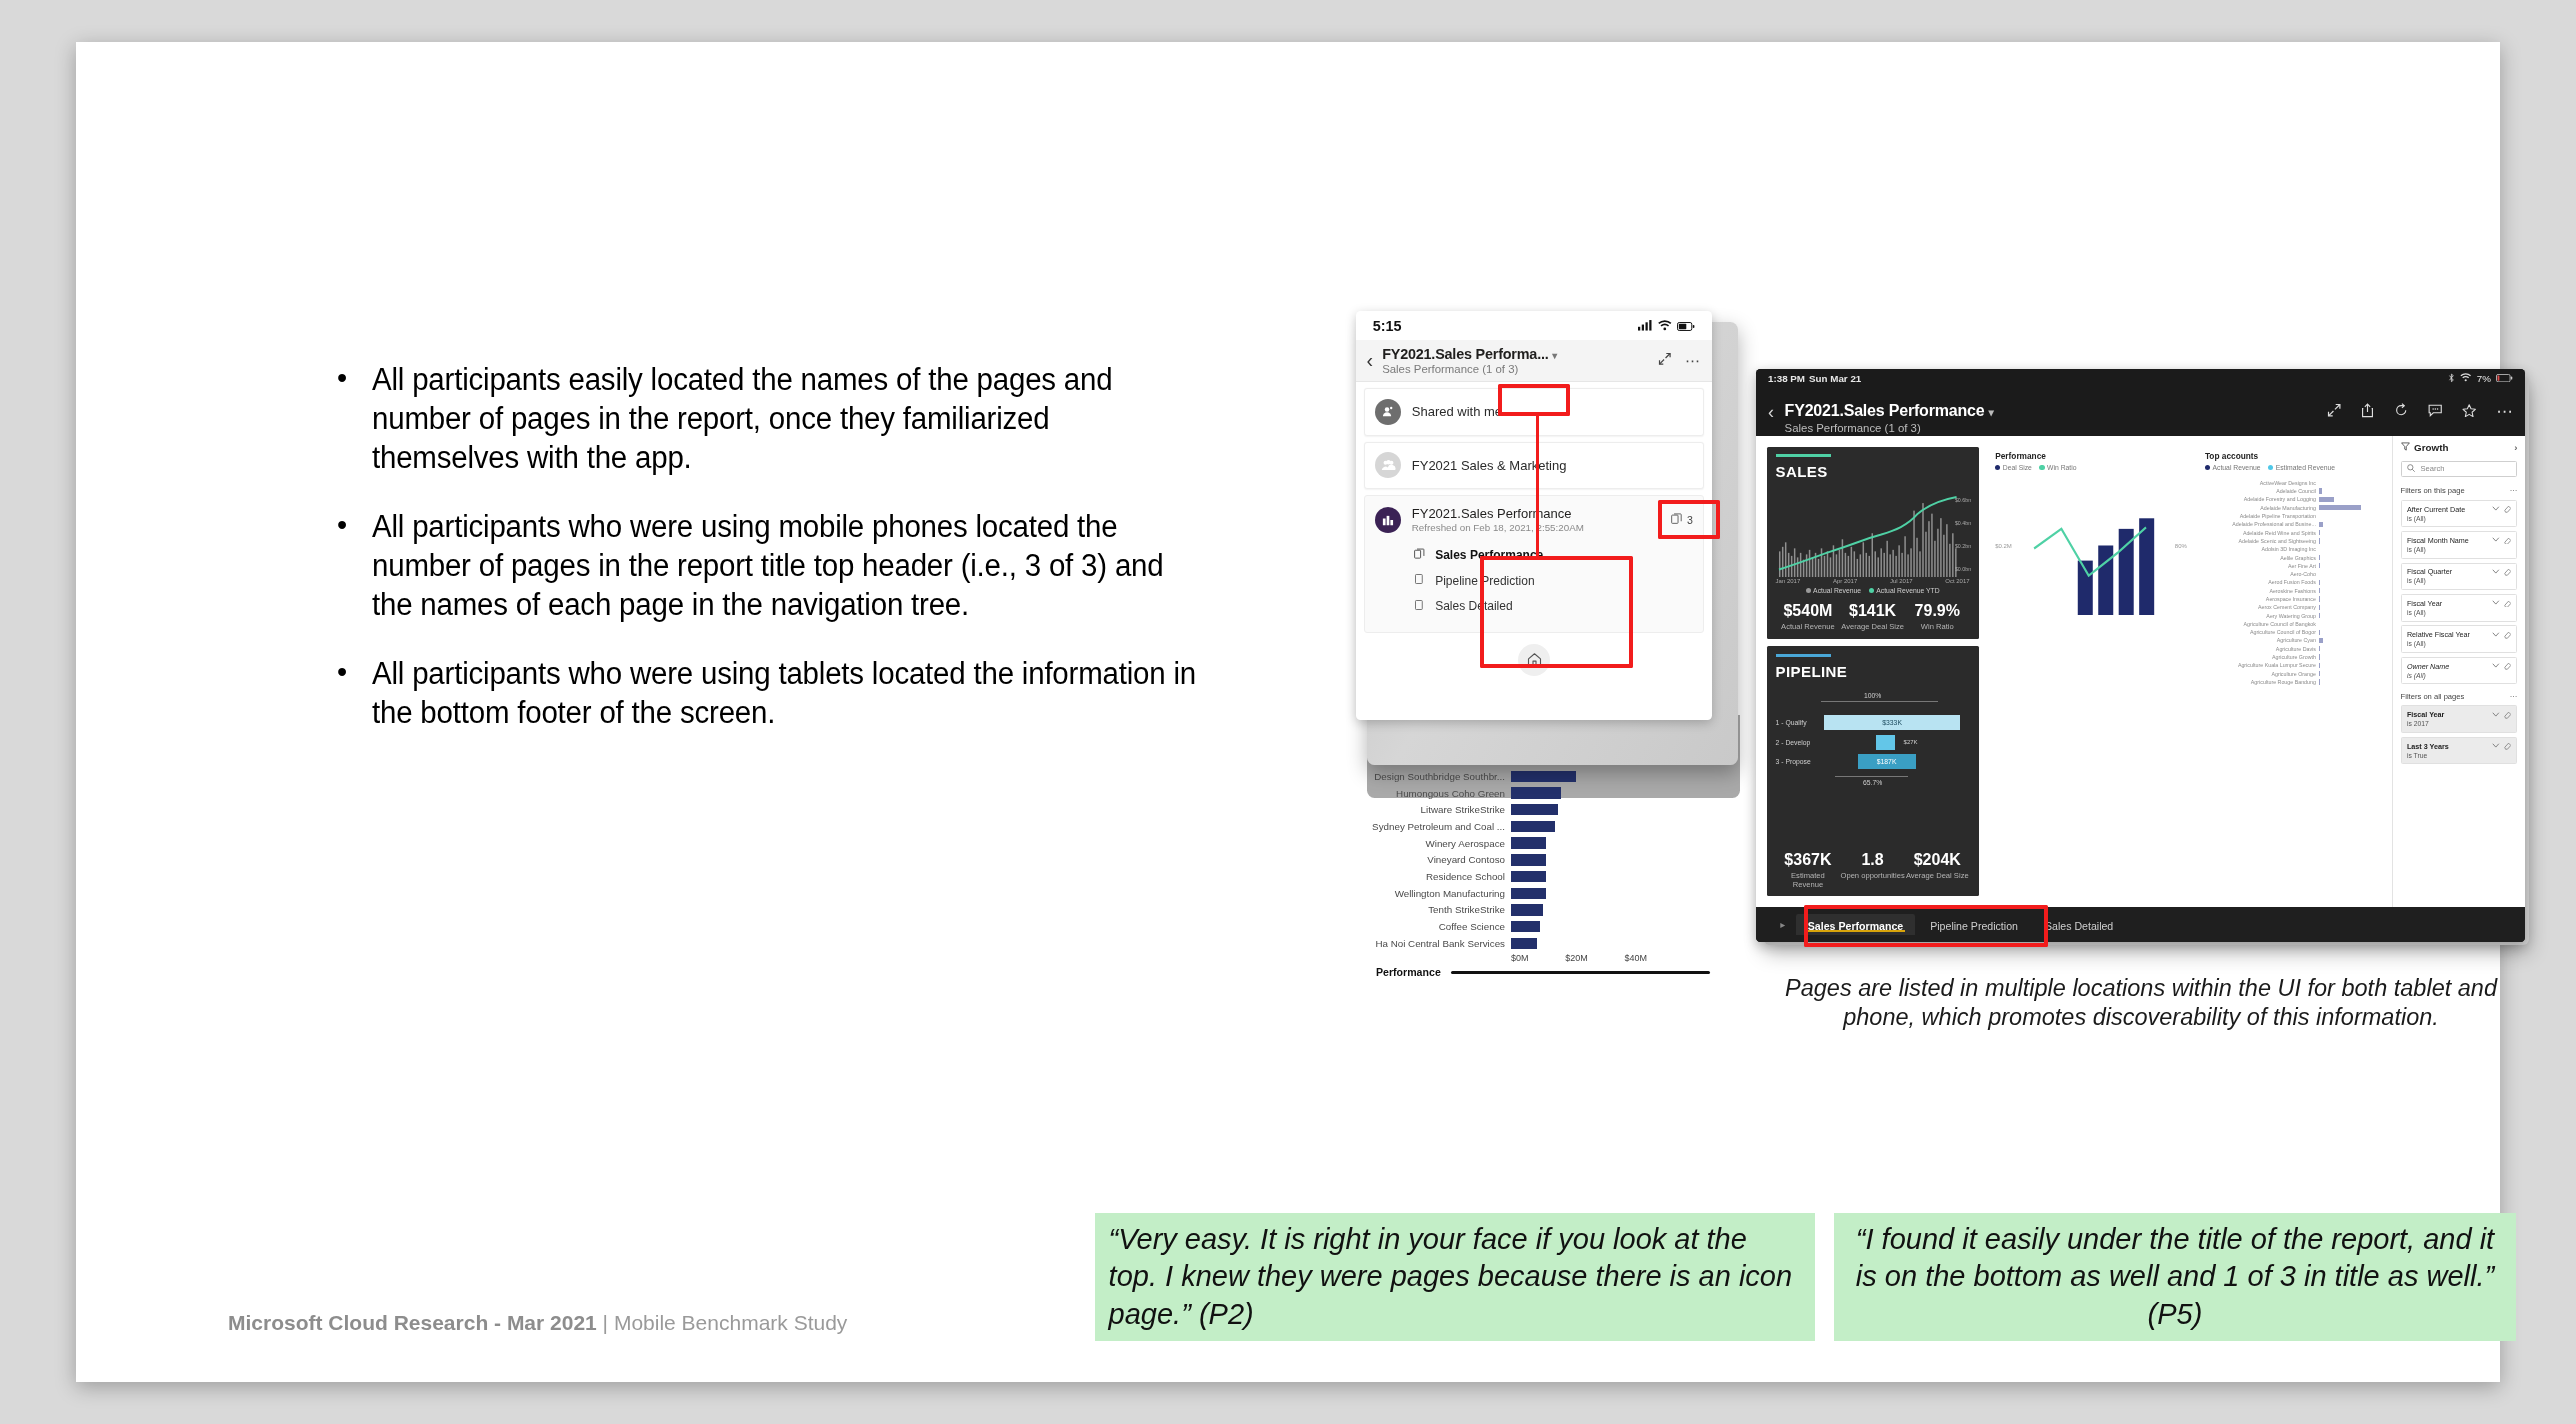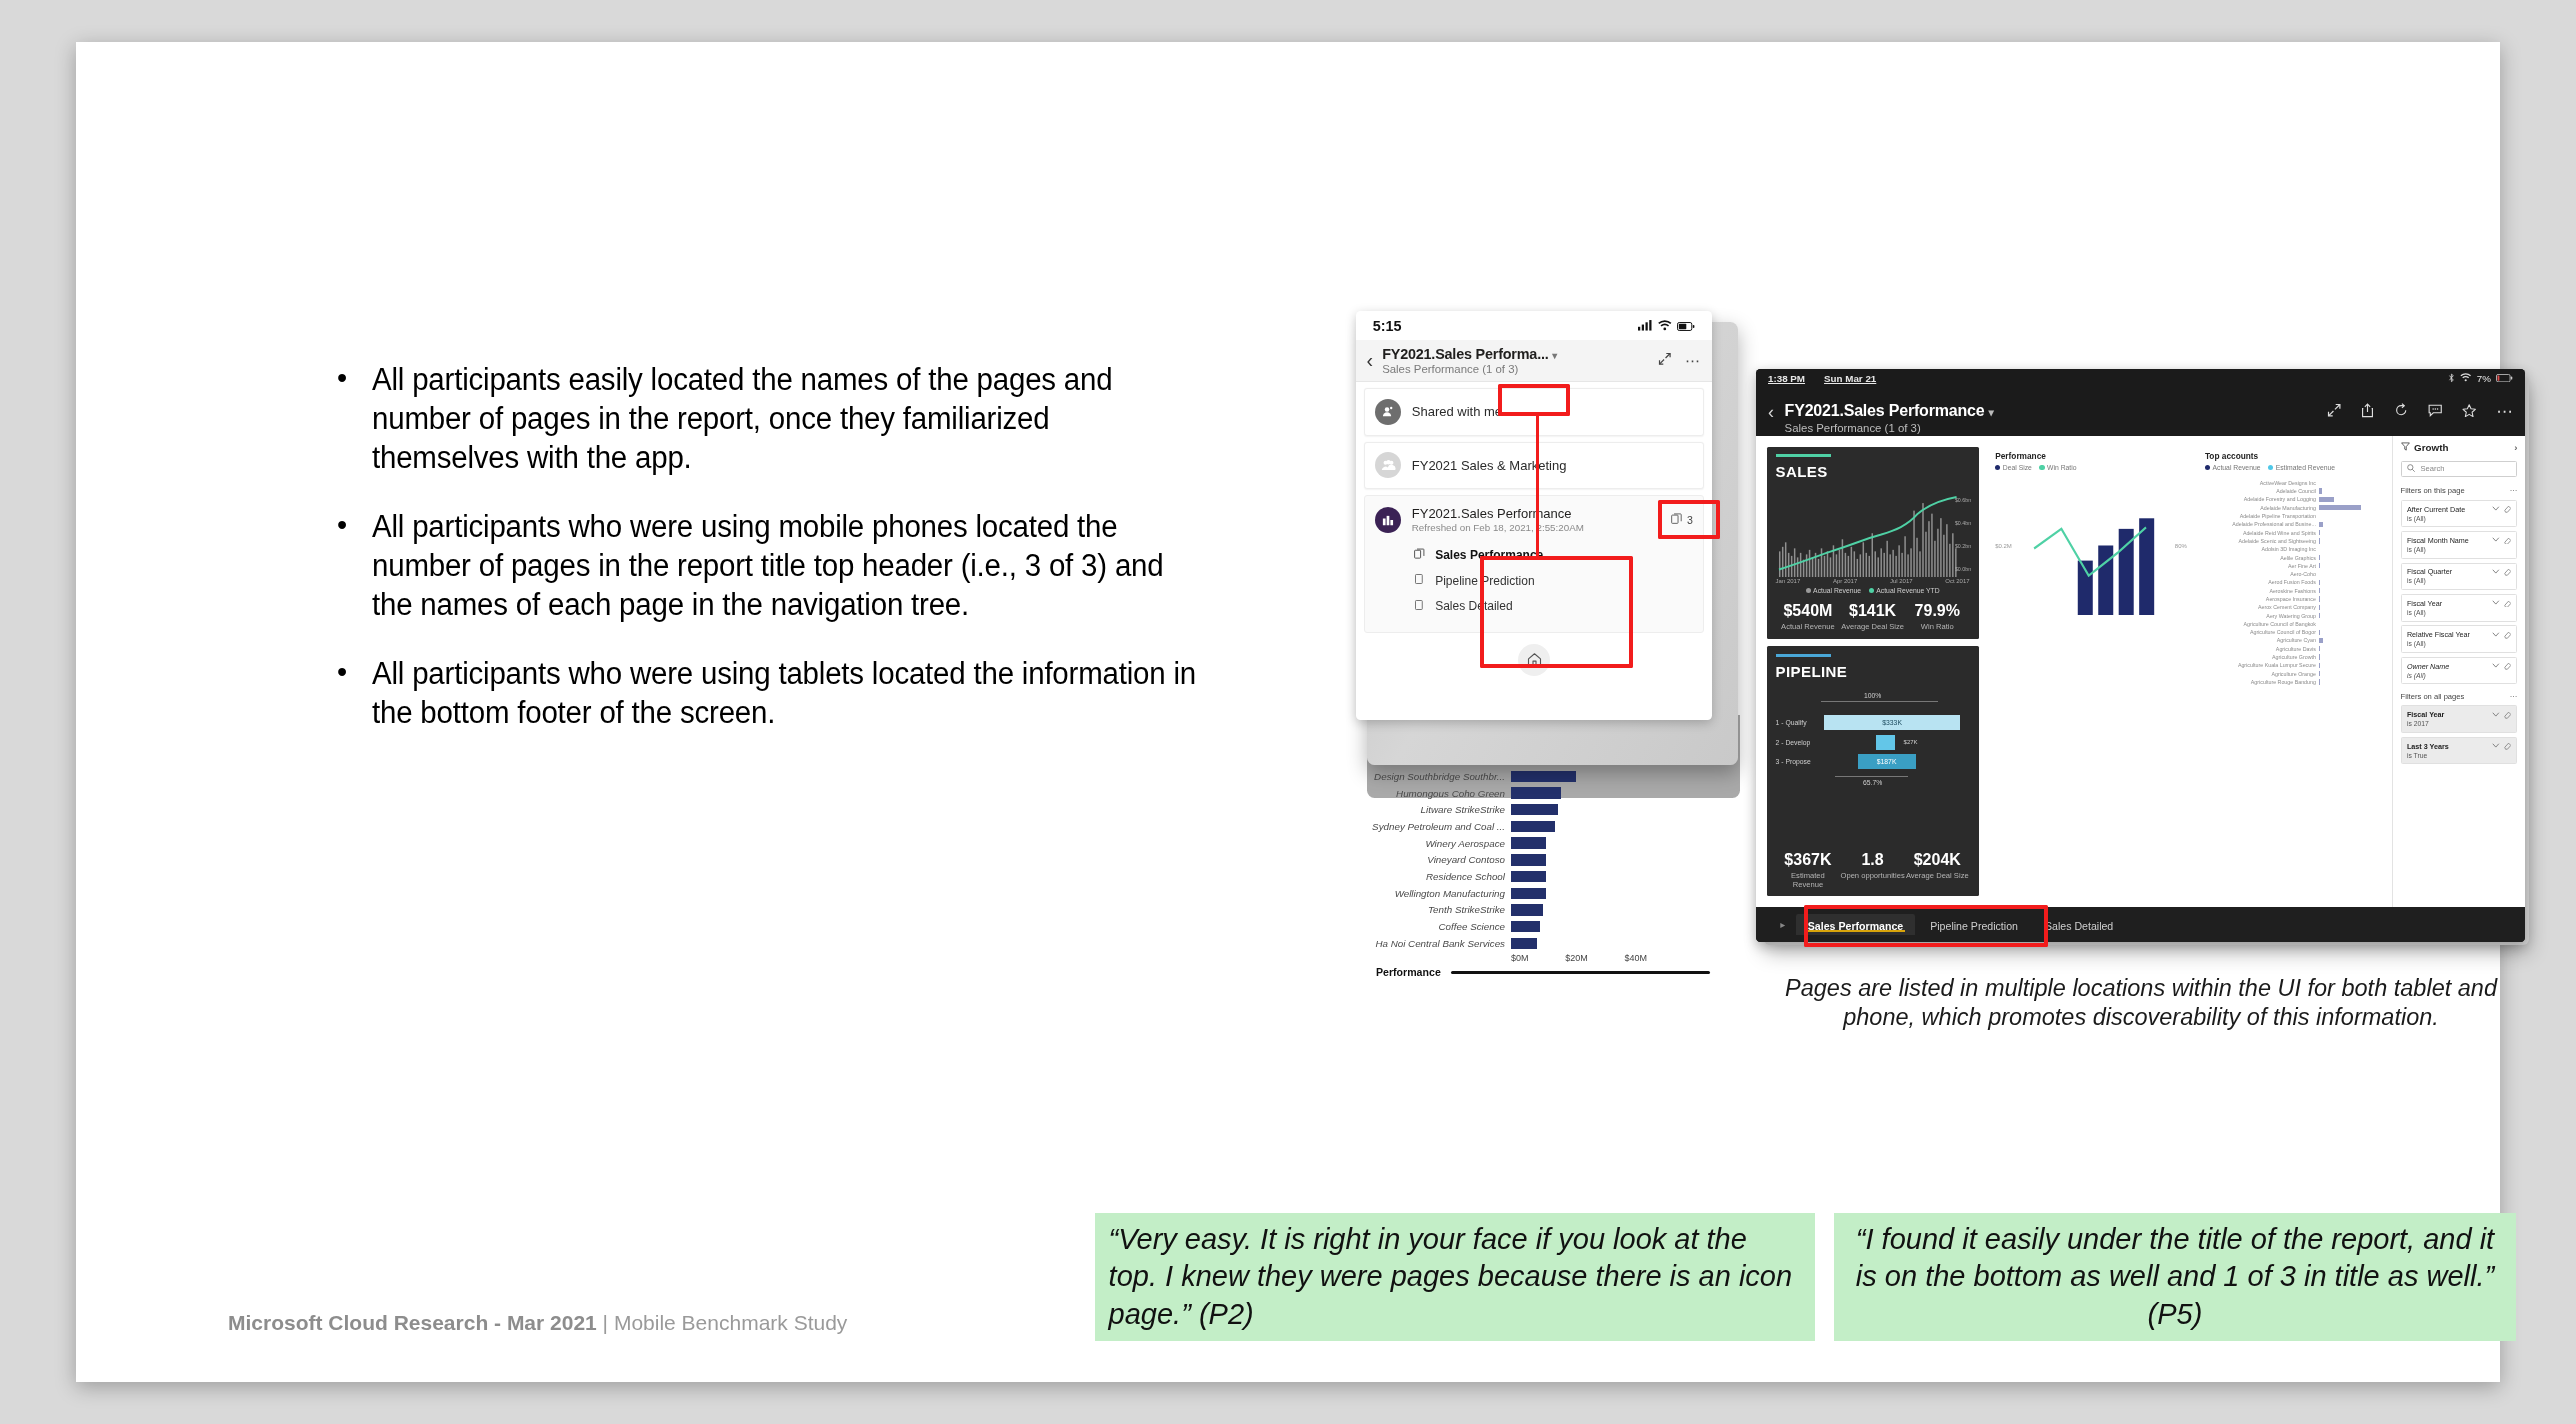--- a/index.html
+++ b/index.html
@@ -73,29 +73,29 @@
   .ph-home-btn { width:32px; height:32px; border-radius:50%; background:#efefef; display:flex; align-items:center; justify-content:center; }
 
   
   .phone-body-chart {
     position:absolute; left: 1291px; top: 673px; width: 373px; height: 83px;
     background:#a9a9a9; border-radius: 0 0 7.6px 7.6px; overflow:hidden;
   }
 
   .barchart { position: absolute; left: 1291px; top: 673px; width: 373px; height: 83px; }
   .bc-row { display:flex; align-items:center; height: 16.7px; }
-  .bc-label { width: 144px; text-align:right; padding-right: 6px; font-size: 9.8px; color:#4a4a4a; white-space:nowrap; overflow:hidden;font-style:italic; }
+  .bc-label { width: 144px; text-align:right; padding-right: 6px; font-size: 9.8px; color:#4a4a4a; white-space:nowrap; overflow:hidden; }
   .bc-bar { height: 11.4px; background:#23306b; }
 
   
   .tablet-wrap { position:absolute; left: 1680px; top: 327px; width: 780px; height: 576px; }
   .tablet-shadow { position:absolute; left:7.6px; top:7.6px; width: 765px; height: 568px; background:#cfcfcf; border-radius:6px; box-shadow: 0 7.6px 19.7px rgba(0,0,0,.28); }
   .tablet-screen { position:absolute; left:0; top:0; width: 769px; height: 573px; background:#1b1b1b; border-radius:4.5px; overflow:hidden; box-shadow: 0 3.8px 12px rgba(0,0,0,.25); }
   .tb-status { height: 19.7px; background:#1b1b1b; display:flex; align-items:center; justify-content:space-between; padding: 0 12px; color:#e8e8e8; font-size: 9.8px; font-weight:700; }
-  .tb-status .left { display:flex; gap:19px;text-decoration:underline; }
+  .tb-status .left { display:flex; gap:4px; }
   .tb-status .right { display:flex; gap:5.3px; align-items:center; font-weight:400; }
   .tb-header { height: 47px; background:#1b1b1b; display:flex; align-items:center; padding: 0 12px; gap: 10.6px; color:#fff; }
   .tb-back { font-size: 18px; color:#d8d8d8; }
   .tb-titles { flex:1; }
   .tb-title-main { font-size: 16px; font-weight:600; letter-spacing:-0.2px;margin-top:12px; }
   .tb-title-sub { font-size: 11.4px; color:#bdbdbd; margin-top:1.5px; }
   .tb-tools { display:flex; gap: 19.7px; align-items:center; color:#ddd; }
   .tb-body { position:absolute; left:0; top:67px; right:0; bottom:35px; background:#fff; display:flex; }
   .tb-canvas { flex:1; background:#fff; padding: 10.6px; display:flex; gap:9px; }
 

